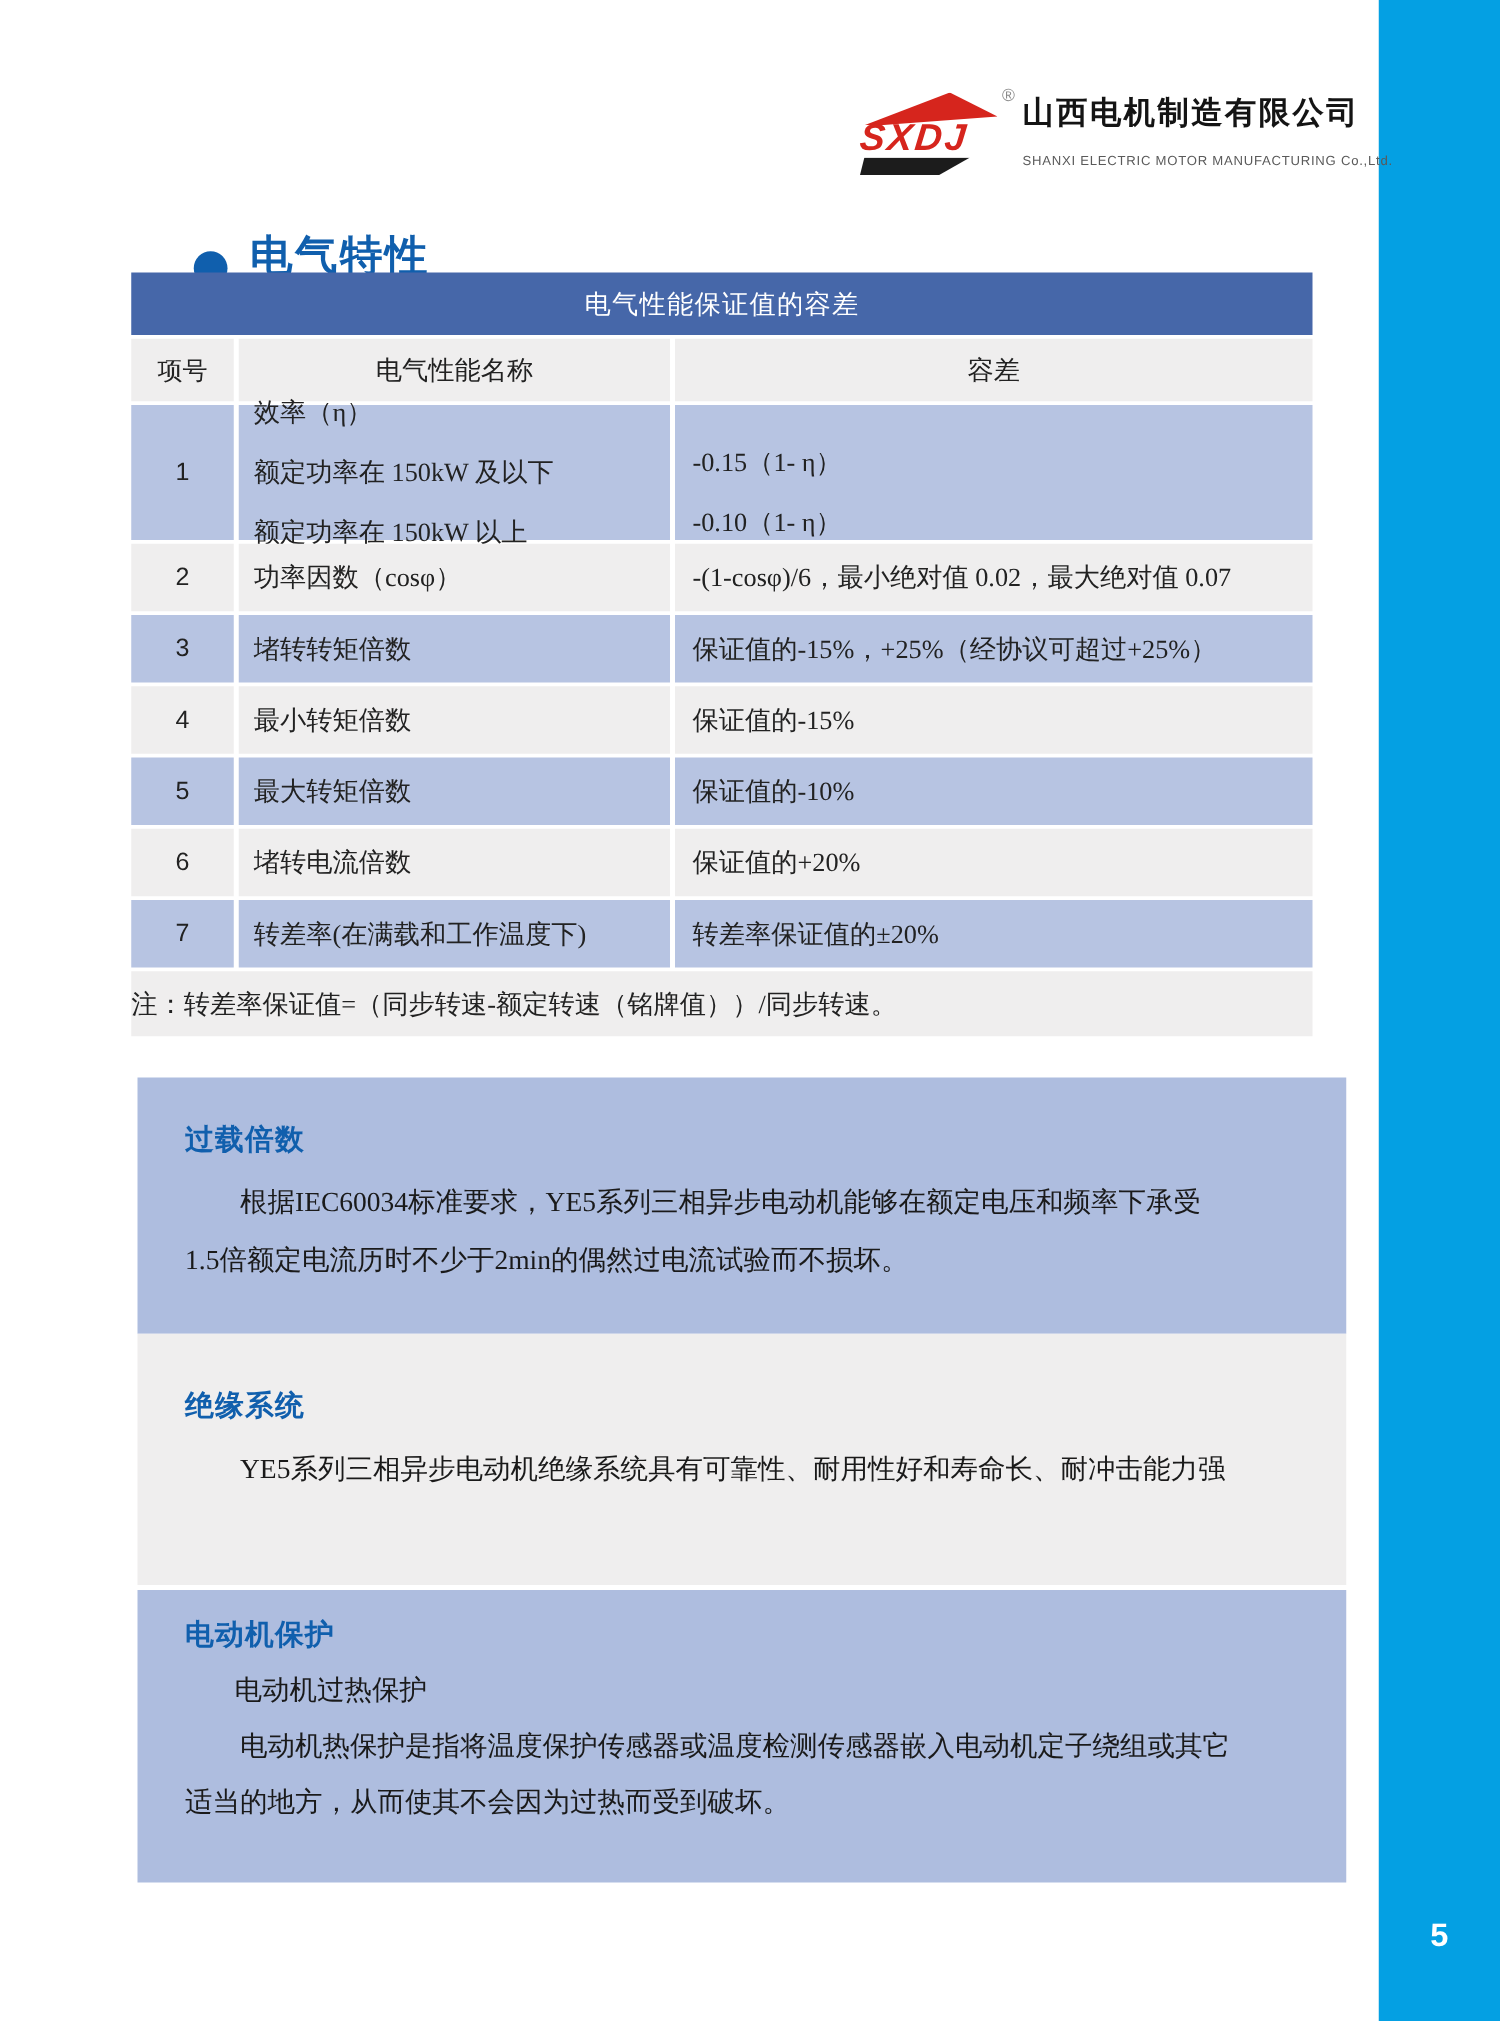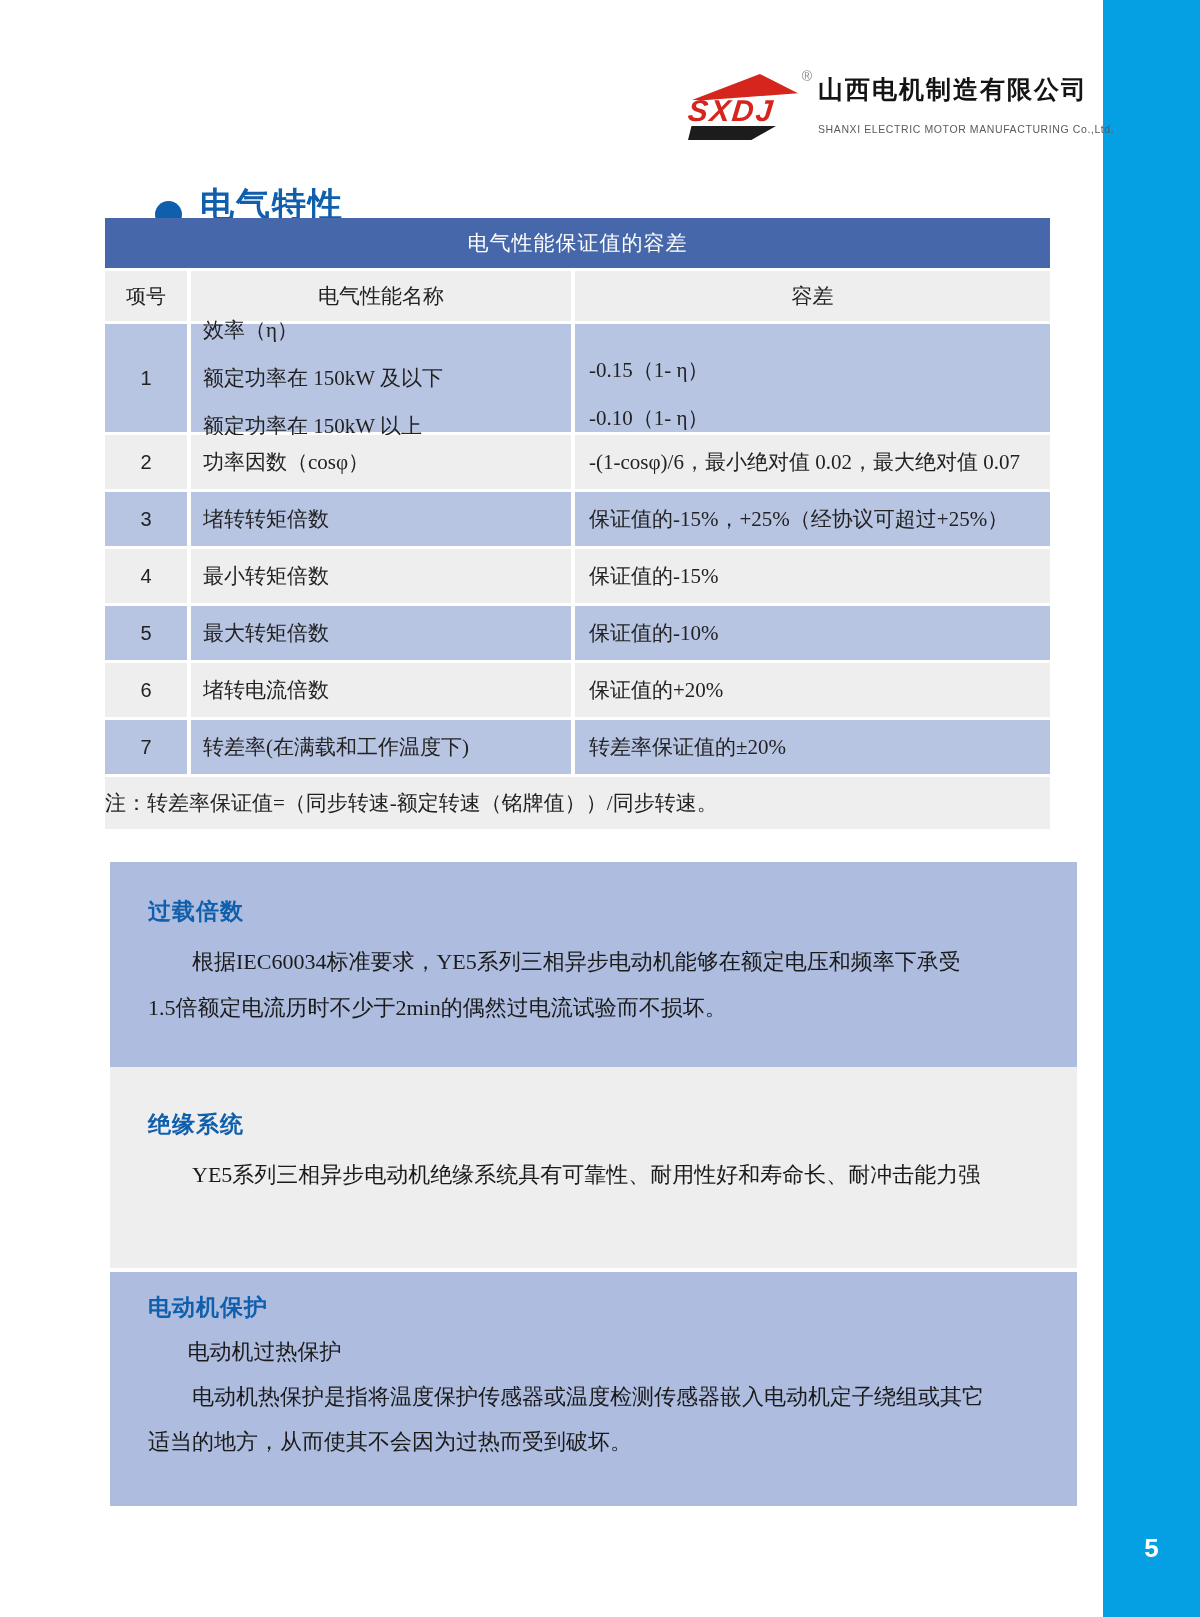--- a/index.html
+++ b/index.html
@@ -43,21 +43,21 @@
 
   
   .perf-table { position:absolute; left:105px; top:218px; width:945px; font-size:21px; color:#222222; }
   .t-title {
     height:50px; background:#4667a9; color:#ffffff; font-size:21px; letter-spacing:1px;
     display:flex; align-items:center; justify-content:center; margin-bottom:3px;
   }
   .t-row { display:flex; gap:4px; margin-bottom:3px; }
   .t-cell { display:flex; align-items:center; }
   .c-no   { width:82px; flex:none; justify-content:center; font-family:"Liberation Sans",sans-serif; font-size:20px; }
-  .c-name { width:380px; flex:none; padding-left:12px; }
+  .c-name { width:345px; flex:none; padding-left:12px; }
   .c-tol  { flex:1; padding-left:14px; }
   .t-colhead .t-cell { height:50px; background:#efeeee; }
   .t-colhead .c-name, .t-colhead .c-tol { justify-content:center; padding-left:0; }
   .row-blue  .t-cell { background:#b7c4e2; }
   .row-light .t-cell { background:#efeeee; }
   .row-single .t-cell { height:54px; }
   .row-tall .t-cell { height:108px; }
   .colcell { flex-direction:column; align-items:flex-start; justify-content:center;gap:20px; }
   .line { height:36px; display:flex; align-items:center; white-space:nowrap; }
   .t-note {

